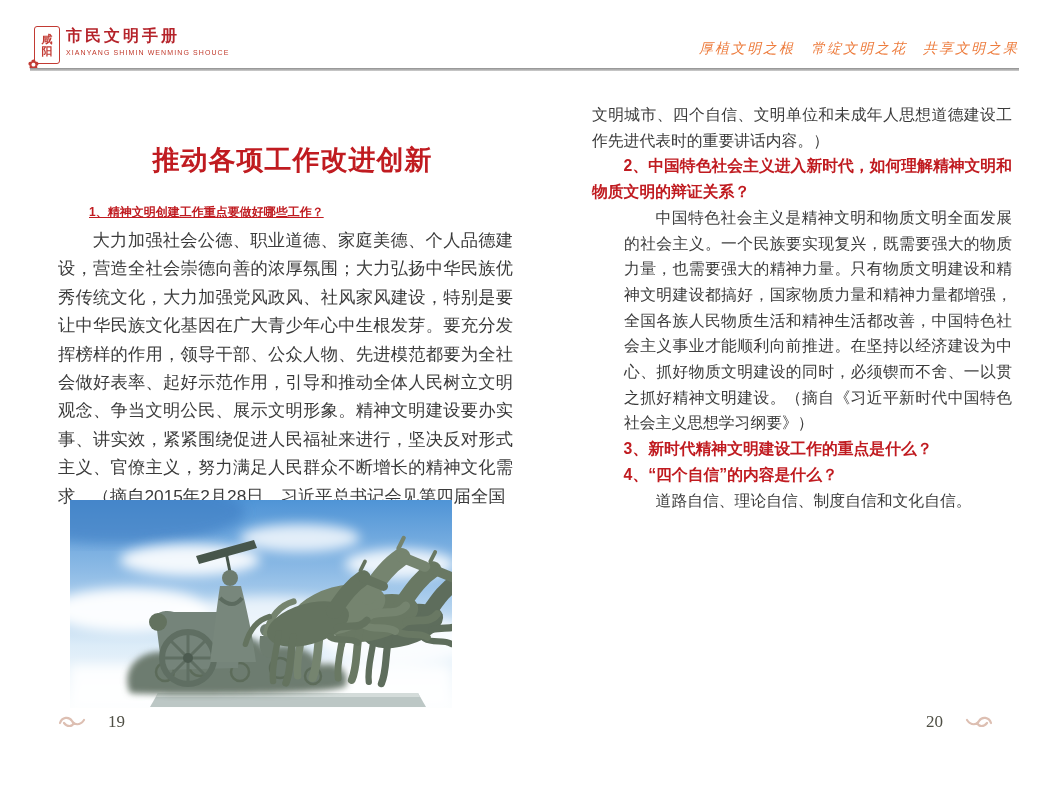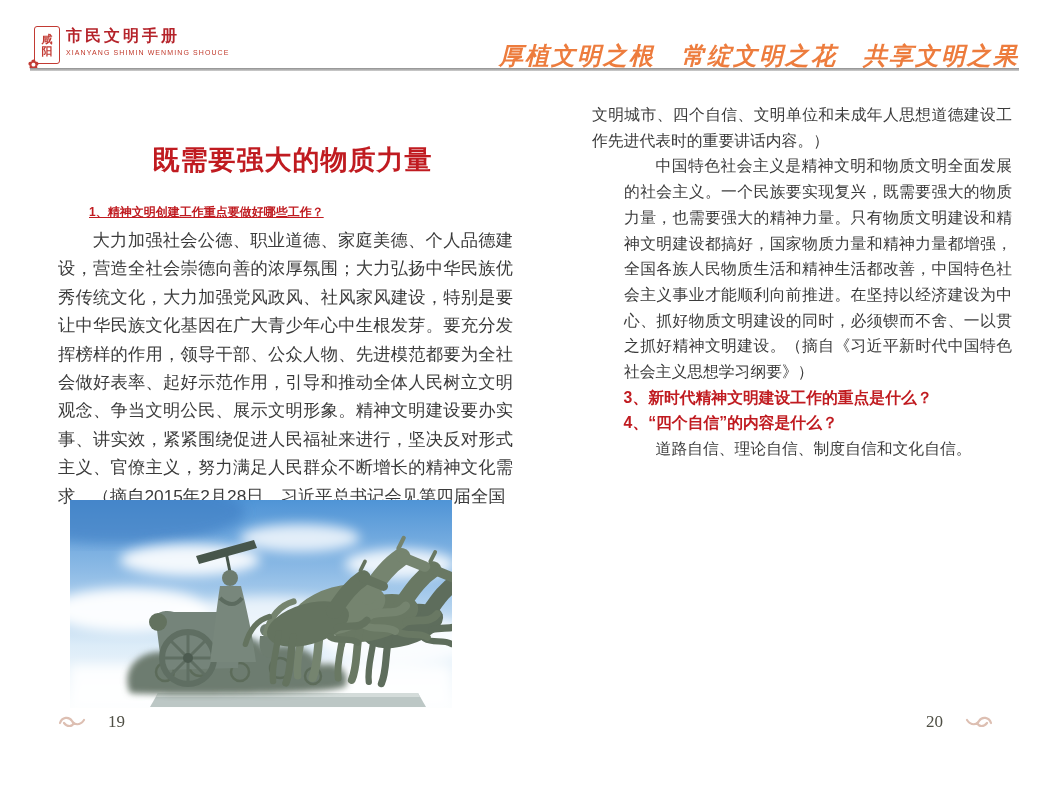--- a/index.html
+++ b/index.html
@@ -12,21 +12,21 @@
   .logo-wrap { position:absolute; left:34px; top:26px; display:flex; align-items:flex-start; gap:6px; }
   .seal {
     position:relative; width:26px; height:38px; border:1.5px solid #c23a33; border-radius:3px;
     color:#c23a33; font-size:11px; line-height:12px; font-weight:bold;
     display:flex; flex-direction:column; align-items:center; justify-content:center;
   }
   .seal .bloom { position:absolute; left:-7px; bottom:-8px; font-size:13px; color:#c23a33; }
   .logo-text .cn { font-size:16px; font-weight:bold; color:#b5232a; letter-spacing:3px; font-family:"Liberation Serif", serif; }
   .logo-text .en { font-size:7px; color:#c0392b; letter-spacing:1.1px; margin-top:2px; }
   .slogan {
-    position:absolute; right:30px; top:40px; font-size:24px; font-weight:bold; font-style:italic;
+    position:absolute; right:30px; top:40px; font-size:14px; font-weight:normal; font-style:italic;
     color:#ed7c3d; letter-spacing:2px; font-family:"Liberation Serif", serif;
   }
   .divider { position:absolute; left:30px; right:30px; top:68px; height:3px;
     background:linear-gradient(#8f8f8f,#cfcfcf); }
   
   .lp-title { position:absolute; left:65px; top:142px; width:455px; text-align:center;
     font-size:27px; font-weight:bold; color:#c01b20; letter-spacing:1px; }
   .lp-q1 { position:absolute; left:65px; top:198px; width:455px;
     font-size:12px; font-weight:bold; color:#c01b20; text-indent:2em; line-height:28.4px;text-decoration:underline; }
   .lp-body { position:absolute; left:58px; top:226px; width:455px;
@@ -59,21 +59,21 @@
       <span class="bloom">✿</span>
     </div>
     <div class="logo-text">
       <div class="cn">市民文明手册</div>
       <div class="en">XIANYANG SHIMIN WENMING SHOUCE</div>
     </div>
   </div>
   <div class="slogan">厚植文明之根　常绽文明之花　共享文明之果</div>
   <div class="divider"></div>
 
-  <div class="lp-title">既需要强大的物质力量</div>
+  <div class="lp-title">推动各项工作改进创新</div>
   <div class="lp-q1">1、精神文明创建工作重点要做好哪些工作？</div>
   <p class="lp-body">大力加强社会公德、职业道德、家庭美德、个人品德建设，营造全社会崇德向善的浓厚氛围；大力弘扬中华民族优秀传统文化，大力加强党风政风、社风家风建设，特别是要让中华民族文化基因在广大青少年心中生根发芽。要充分发挥榜样的作用，领导干部、公众人物、先进模范都要为全社会做好表率、起好示范作用，引导和推动全体人民树立文明观念、争当文明公民、展示文明形象。精神文明建设要办实事、讲实效，紧紧围绕促进人民福祉来进行，坚决反对形式主义、官僚主义，努力满足人民群众不断增长的精神文化需求。（摘自2015年2月28日，习近平总书记会见第四届全国</p>
 
   <figure class="lp-photo">
     <svg viewBox="0 0 382 208" preserveAspectRatio="none">
       <defs>
         <linearGradient id="sky" x1="0" y1="0" x2="0" y2="1">
           <stop offset="0" stop-color="#4f94d6"></stop>
           <stop offset="0.35" stop-color="#8fbce6"></stop>
           <stop offset="0.7" stop-color="#dcecf8"></stop>
@@ -155,20 +155,21 @@
     <span class="flourish">
       <svg width="30" height="16" viewBox="0 0 30 16">
         <path d="M2,9 C4,3 11,2 14,7 C16,11 22,12 26,6 M6,9 C9,13 14,13 16,9" fill="none" stroke="#ddbfb2" stroke-width="2.2" stroke-linecap="round"></path>
       </svg>
     </span>
     <span>19</span>
   </div>
 
   <div class="rp-col">
     <p class="rp-cont">文明城市、四个自信、文明单位和未成年人思想道德建设工作先进代表时的重要讲话内容。）</p>
+    <p class="rp-head">2、中国特色社会主义进入新时代，如何理解精神文明和物质文明的辩证关系？</p>
     <p class="rp-body">中国特色社会主义是精神文明和物质文明全面发展的社会主义。一个民族要实现复兴，既需要强大的物质力量，也需要强大的精神力量。只有物质文明建设和精神文明建设都搞好，国家物质力量和精神力量都增强，全国各族人民物质生活和精神生活都改善，中国特色社会主义事业才能顺利向前推进。在坚持以经济建设为中心、抓好物质文明建设的同时，必须锲而不舍、一以贯之抓好精神文明建设。（摘自《习近平新时代中国特色社会主义思想学习纲要》）</p>
     <p class="rp-head">3、新时代精神文明建设工作的重点是什么？</p>
     <p class="rp-head">4、“四个自信”的内容是什么？</p>
     <p class="rp-body">道路自信、理论自信、制度自信和文化自信。</p>
   </div>
 
   <div class="pagenum pagenum-right">
     <span>20</span>
     <span class="flourish">
       <svg width="30" height="16" viewBox="0 0 30 16">

